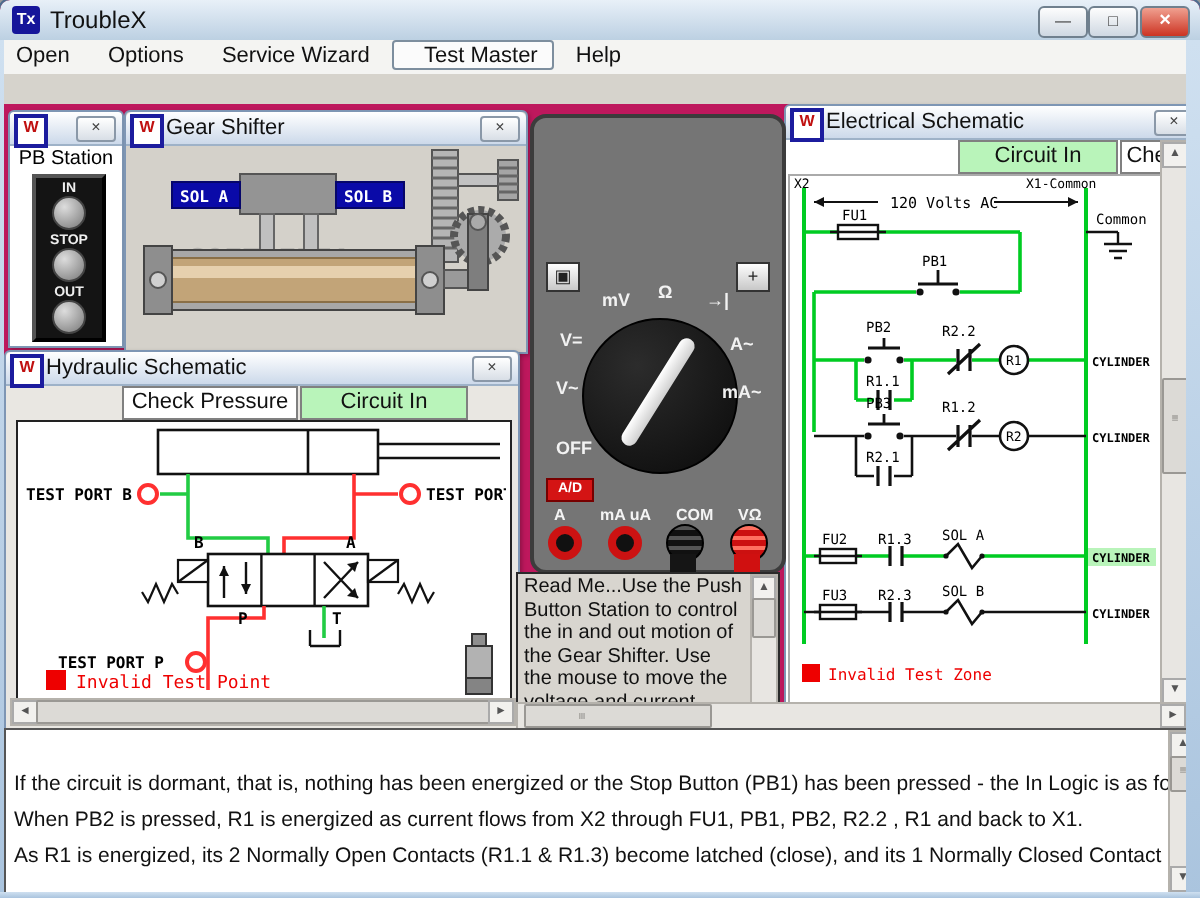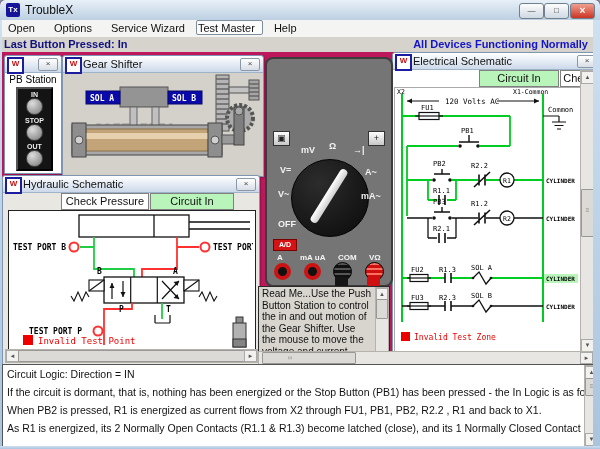--- a/index.html
+++ b/index.html
@@ -6,21 +6,21 @@
   .window{position:relative;width:600px;height:449px;background:#be185d;outline:1px solid #4f6d8f;overflow:hidden;border-radius:5px 5px 0 0;}
   .abs{position:absolute;}
   
   .titlebar{left:0;top:0;width:600px;height:20px;background:linear-gradient(#e8f0f8,#bcd0e2);border-bottom:1px solid #8fa8c0;border-radius:5px 5px 0 0;}
   .app-icon{left:6px;top:3px;width:14px;height:14px;background:#15159a;color:#fff;font-size:8px;font-weight:bold;text-align:center;line-height:14px;border-radius:2px;}
   .app-title{left:25px;top:3px;font-size:12px;color:#111;}
   .capbtn{top:3px;width:23px;height:14px;border:1px solid #70808e;border-radius:3px;background:linear-gradient(#fdfdfd,#cfd8e2);font-size:8px;line-height:13px;text-align:center;color:#333;}
   .capbtn.close{background:linear-gradient(#f0a090,#cc3322);color:#fff;font-weight:bold;}
   .menubar{left:0;top:20px;width:600px;height:17px;background:#f4f4f2;border-bottom:1px solid #c9c9c9;font-size:11px;color:#111;}
   .menu-item{display:inline-block;padding:2px 8px 0 8px;}
-  .menu-item.active{border:1px solid #7d8e9e;background:#fbfbfb;border-radius:2px;padding:1px 7px 0 1px;}
+  .menu-item.active{border:1px solid #7d8e9e;background:#fbfbfb;border-radius:2px;padding:1px 7px 0 15px;}
   .statusbar{left:0;top:37px;width:600px;height:15px;background:#d6d3cc;}
   .status-left{left:4px;top:1px;font-size:11px;font-weight:bold;color:#10107e;}
   .status-right{right:12px;top:1px;font-size:11px;font-weight:bold;color:#1414c8;}
   
   .child{border:1px solid #7e96b4;border-radius:3px 3px 0 0;background:#fff;box-shadow:1px 1px 2px rgba(0,0,0,.25);}
   .child-tb{position:relative;height:16px;background:linear-gradient(#ffffff,#ccd9ea);border-bottom:1px solid #9eb2c8;border-radius:3px 3px 0 0;}
   .child-ico{position:absolute;left:2px;top:1px;width:13px;height:13px;background:#fff;border:2px solid #1c1c9e;color:#c01010;font-size:8px;font-weight:bold;text-align:center;line-height:9px;}
   .child-title{position:absolute;left:20px;top:2px;font-size:11px;color:#111;}
   .child-x{position:absolute;right:3px;top:2px;width:18px;height:11px;border:1px solid #8a98a8;border-radius:2px;background:linear-gradient(#fff,#d8dee6);font-size:8px;line-height:10px;text-align:center;color:#444;}
   .tab{position:absolute;height:15px;border:1px solid #808080;background:#fff;font-size:11px;text-align:center;line-height:15px;color:#111;}
@@ -68,22 +68,20 @@
 
   <div class="abs menubar">
     <span class="menu-item">Open</span>
     <span class="menu-item">Options</span>
     <span class="menu-item">Service Wizard</span>
     <span class="menu-item active">Test Master</span>
     <span class="menu-item">Help</span>
   </div>
 
   <div class="abs statusbar">
-    <span class="abs status-left">Last Button Pressed: In</span>
-    <span class="abs status-right">All Devices Functioning Normally</span>
   </div>
 
   <div class="abs child" style="left:392px;top:52px;width:207px;height:299px;">
     <div class="child-tb">
       <div class="child-ico">W</div>
       <div class="child-title">Electrical Schematic</div>
       <div class="child-x">×</div>
     </div>
     <div class="tab on" style="left:86px;top:17px;width:78px;">Circuit In</div>
     <div class="tab" style="left:167px;top:17px;width:60px;">Check Curr</div>
@@ -328,21 +326,20 @@
   </div>
 
   <div class="abs sb-track" style="left:258px;top:351px;width:334px;height:12px;">
     <div class="sb-thumb" style="left:3px;top:0;width:92px;height:10px;">
       <div class="grip" style="margin-top:3px;transform:rotate(90deg);width:10px;margin-left:22px;">≡</div>
     </div>
     <div class="sb-btn" style="right:0;top:0;width:11px;height:10px;line-height:10px;">►</div>
   </div>
 
   <div class="abs logic">
-    <div class="logic-line" style="top:3px;">Circuit Logic: Direction = IN</div>
     <div class="logic-line" style="top:21px;">If the circuit is dormant, that is, nothing has been energized or the Stop Button (PB1) has been pressed - the In Logic is as follows:</div>
     <div class="logic-line" style="top:39px;">When PB2 is pressed, R1 is energized as current flows from X2 through FU1, PB1, PB2, R2.2 , R1 and back to X1.</div>
     <div class="logic-line" style="top:57px;">As R1 is energized, its 2 Normally Open Contacts (R1.1 &amp; R1.3) become latched (close), and its 1 Normally Closed Contact (R1.2) releases (opens).</div>
     <div class="abs sb-track" style="right:0;top:0;width:13px;height:80px;">
       <div class="sb-btn" style="left:0;top:0;width:11px;height:11px;line-height:11px;">▲</div>
       <div class="sb-thumb" style="left:0;top:12px;width:11px;height:16px;">
         <div class="grip" style="margin-top:5px;">≡</div>
       </div>
       <div class="sb-btn" style="left:0;bottom:0;width:11px;height:11px;line-height:11px;">▼</div>
     </div>

